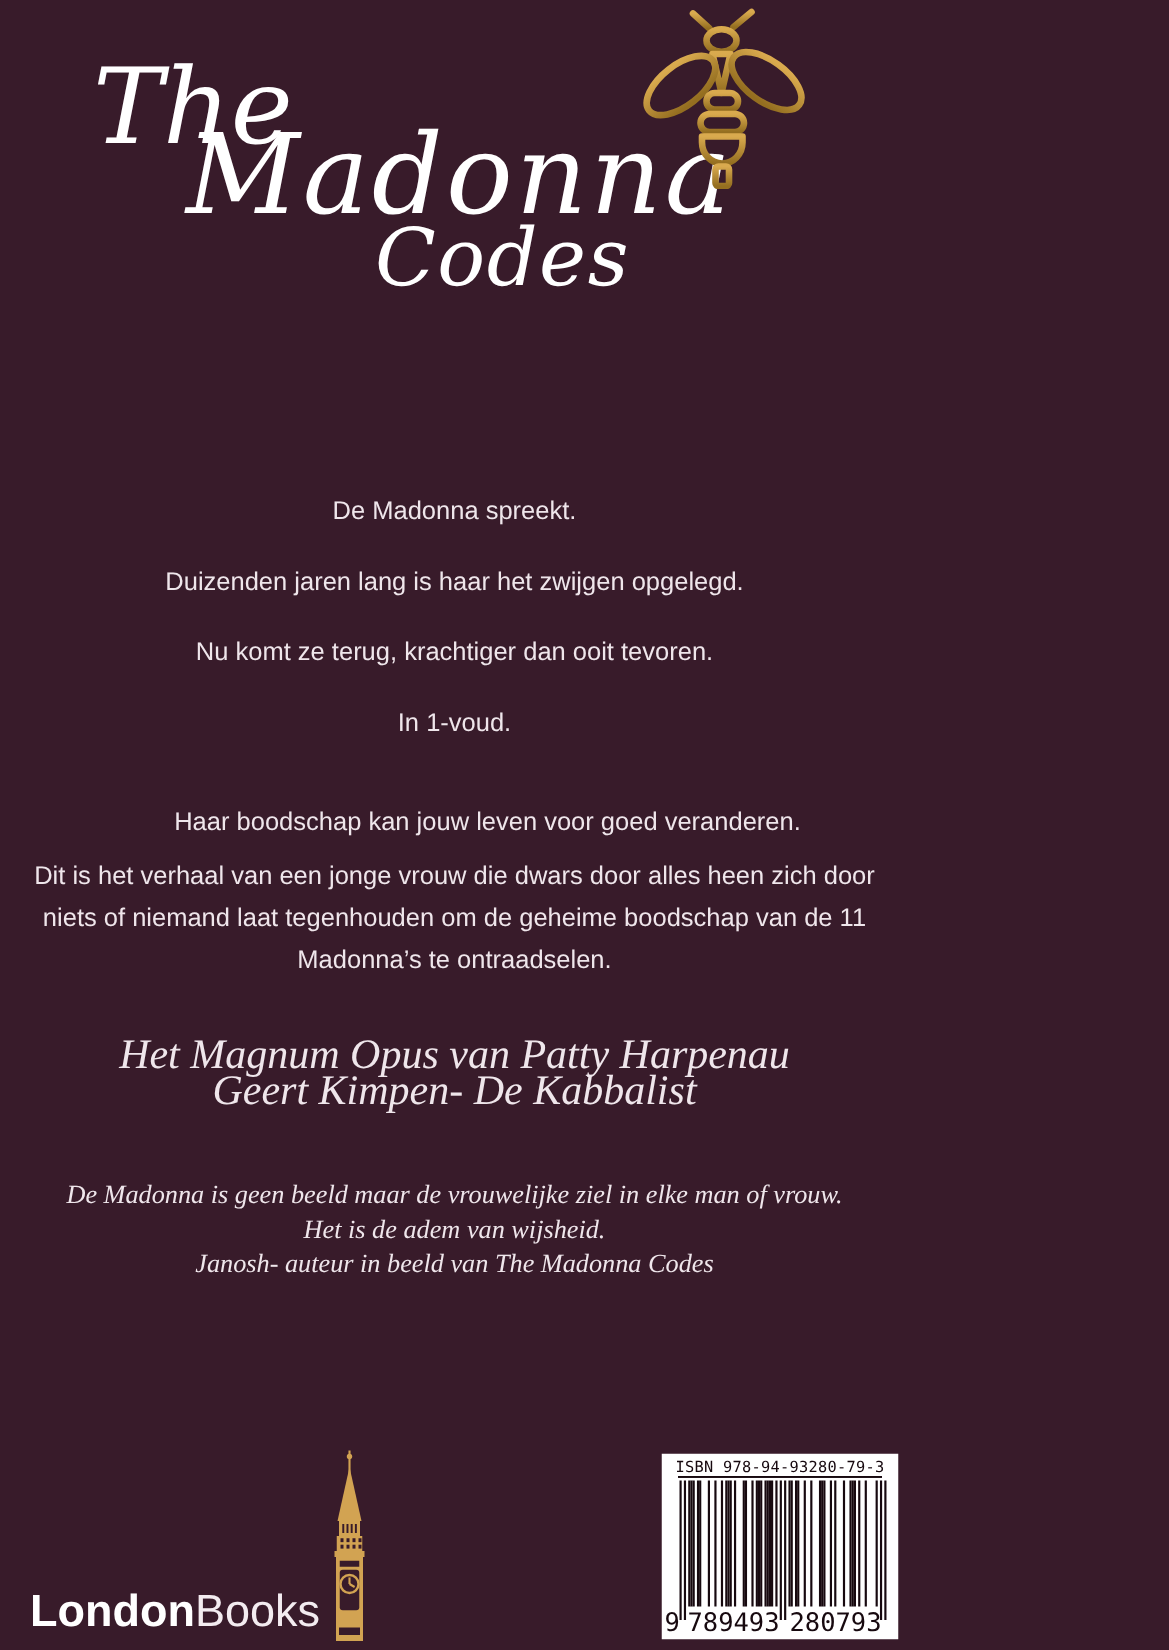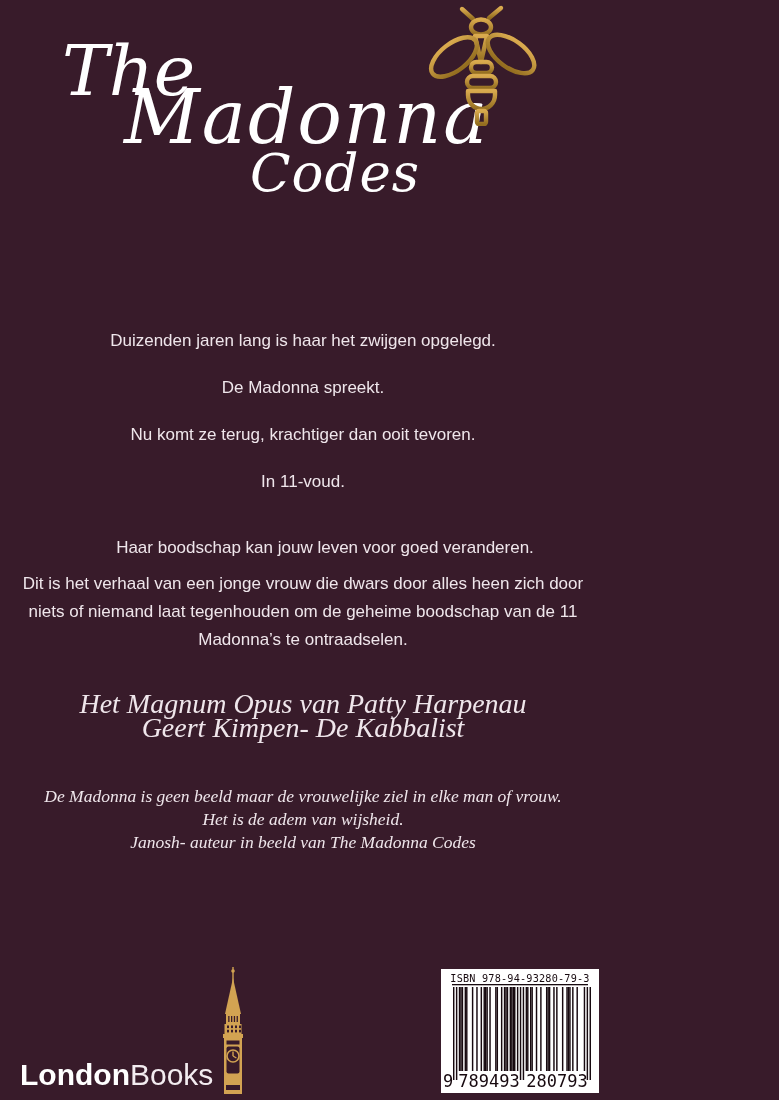--- a/index.html
+++ b/index.html
@@ -96,24 +96,24 @@
       <ellipse cx="26" cy="55" rx="27" ry="13.5" transform="rotate(-38 26 55)"></ellipse>
       <ellipse cx="83" cy="52" rx="27" ry="13.5" transform="rotate(36 83 52)"></ellipse>
       <rect x="43" y="60" width="21" height="11" rx="5.5"></rect>
       <rect x="39" y="74" width="29" height="12" rx="6"></rect>
       <path d="M40,89 h27 v4 a13.5 14 0 0 1 -27 0 Z"></path>
       <rect x="49" y="109" width="9" height="13" rx="2"></rect>
     </g>
   </svg>
 
   <div class="body-col">
+    <div class="sp">De Madonna spreekt.</div>
     <div class="sp">Duizenden jaren lang is haar het zwijgen opgelegd.</div>
-    <div class="sp">De Madonna spreekt.</div>
     <div class="sp">Nu komt ze terug, krachtiger dan ooit tevoren.</div>
-    <div class="sp">In 11-voud.</div>
+    <div class="sp">In 1-voud.</div>
     <div class="haar">Haar boodschap kan jouw leven voor goed veranderen.</div>
     <div class="para">Dit is het verhaal van een jonge vrouw die dwars door alles heen zich door
 niets of niemand laat tegenhouden om de geheime boodschap van de 11
 Madonna’s te ontraadselen.</div>
     <div class="credits">Het Magnum Opus van Patty Harpenau
 Geert Kimpen- De Kabbalist</div>
     <div class="quote">De Madonna is geen beeld maar de vrouwelijke ziel in elke man of vrouw.
 Het is de adem van wijsheid.
 Janosh- auteur in beeld van The Madonna Codes</div>
   </div>

